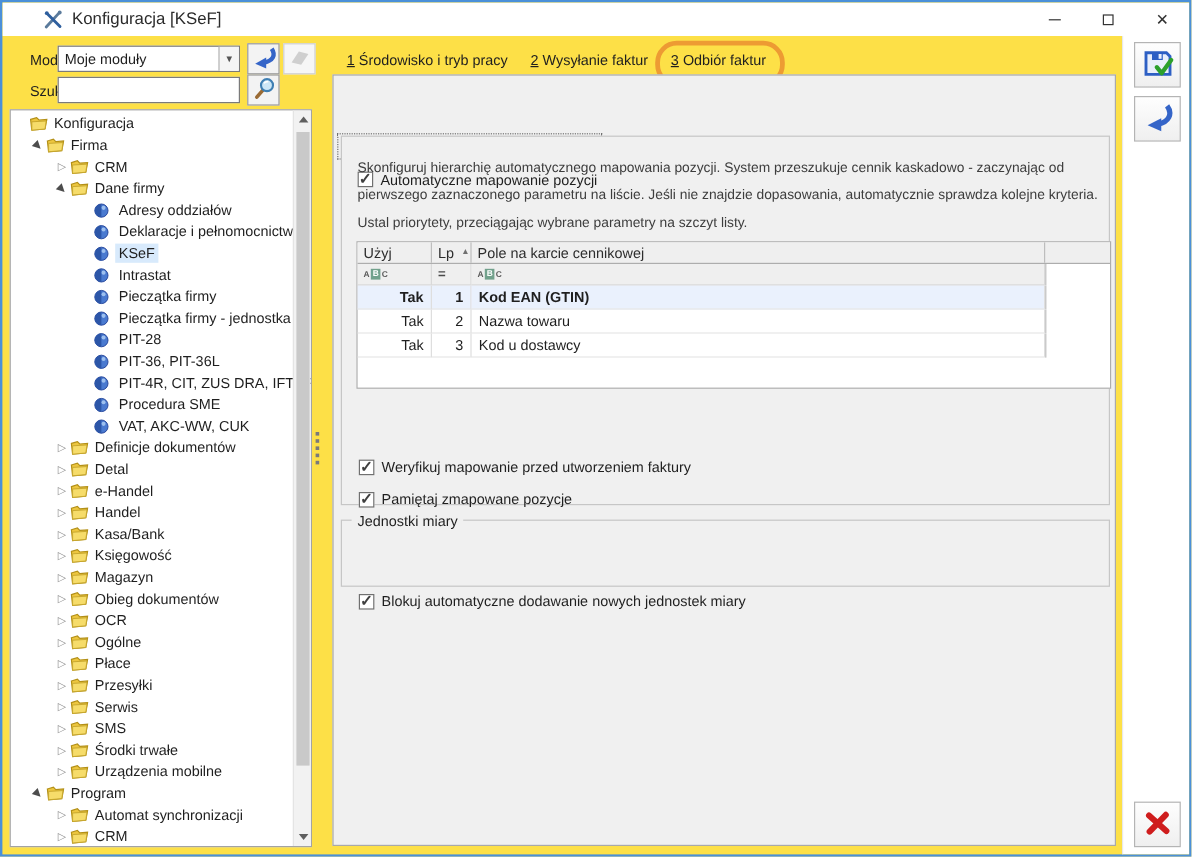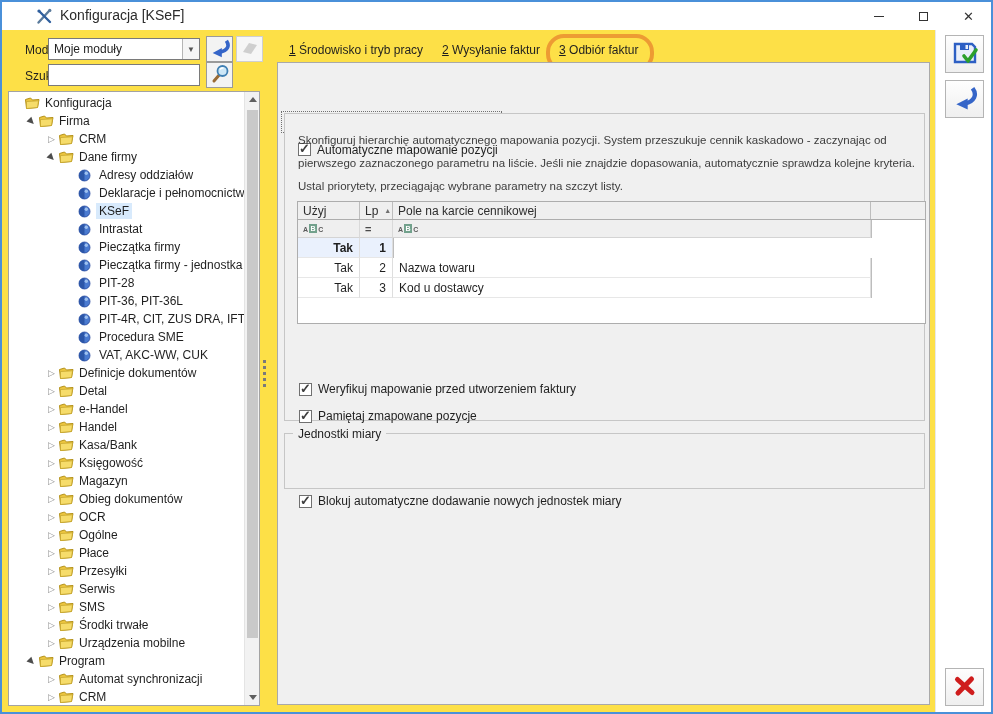--- a/index.html
+++ b/index.html
@@ -758,20 +758,21 @@
                 <span class="boxed">B</span>
                 <span>C</span>
               </span>
           </div>
           <div class="gcell"></div>
         </div>
 
           <div class="grow drow" data-selected="true">
             <div class="gcell cell-r">Tak</div>
             <div class="gcell cell-r">1</div>
+            <div class="gcell">Kod EAN (GTIN)</div>
             <div class="gcell"></div>
           </div>
 
           <div class="grow drow">
             <div class="gcell cell-r">Tak</div>
             <div class="gcell cell-r">2</div>
             <div class="gcell">Nazwa towaru</div>
             <div class="gcell"></div>
           </div>
 

